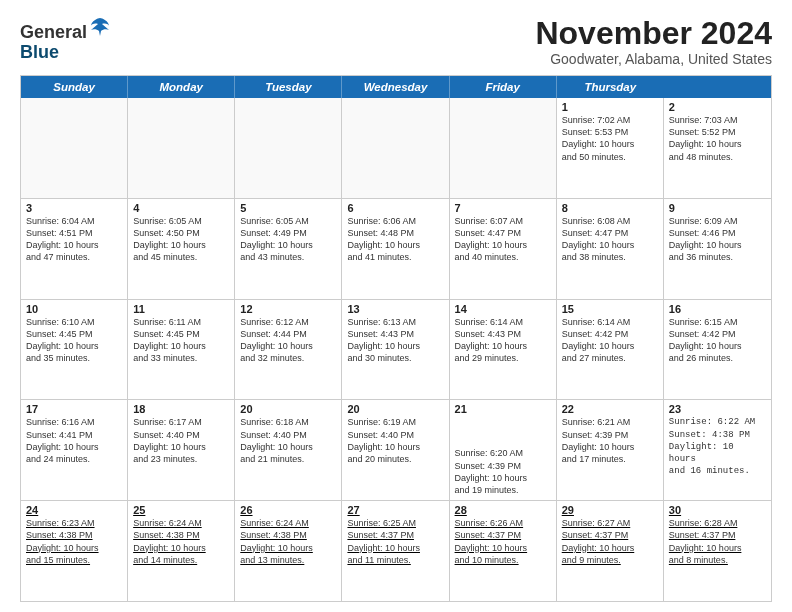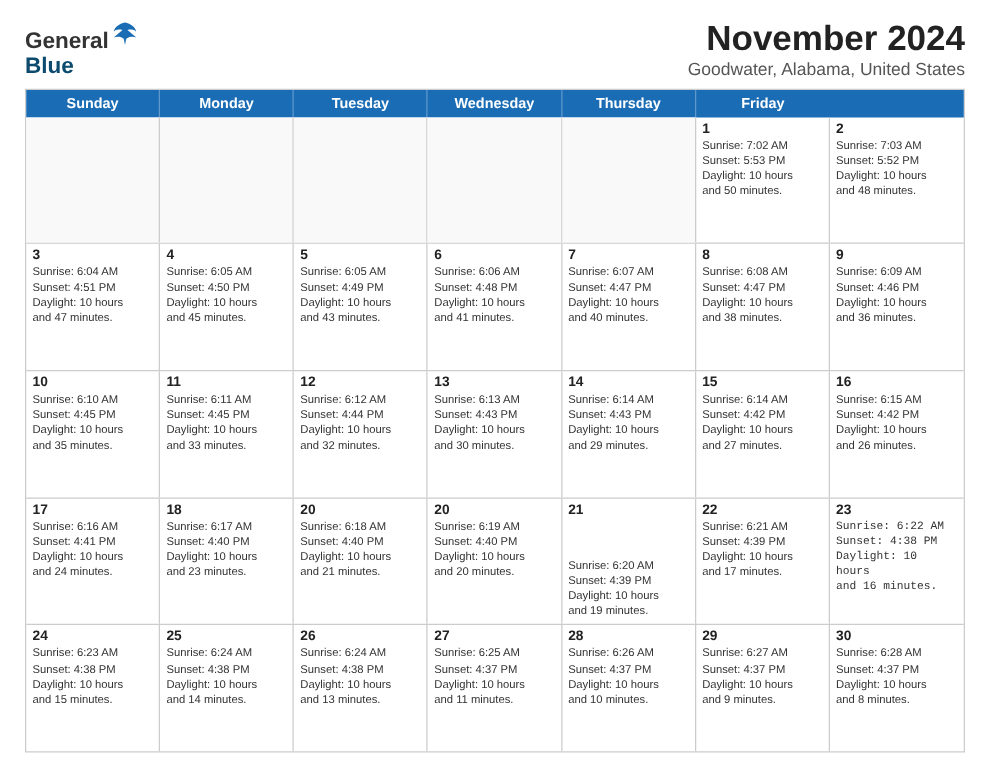--- a/index.html
+++ b/index.html
@@ -36,39 +36,40 @@
     .logo-blue { color: #0c4a6e; }
     .logo-icon {
       width: 22px;
       height: 22px;
       margin-left: 2px;
     }
     .title-section {
       text-align: right;
     }
     .month-title {
-      font-size: 28px;
+      font-size: 32px;
       font-weight: bold;
       color: #222;
       line-height: 1.1;
     }
     .location {
       font-size: 14px;
       color: #555;
     }
     .calendar {
       flex: 1;
       display: flex;
       flex-direction: column;
       border: 1px solid #ccc;
     }
     .cal-header {
       display: grid;
       grid-template-columns: repeat(7, 1fr);
       background: #1a6db5;
+      font-style: italic;
     }
     .cal-header-cell {
       color: #fff;
       font-size: 11.5px;
       font-weight: bold;
       padding: 5px 4px;
       text-align: center;
       border-right: 1px solid rgba(255,255,255,0.3);
     }
     .cal-header-cell:last-child { border-right: none; }
@@ -76,21 +77,21 @@
       flex: 1;
       display: flex;
       flex-direction: column;
     }
     .cal-row {
       flex: 1;
       display: grid;
       grid-template-columns: repeat(7, 1fr);
       border-bottom: 1px solid #ccc;
     }
-    .cal-row:last-child { border-bottom: none; }
+    .cal-row:last-child { border-bottom: none; text-decoration: underline; }
     .cal-cell {
       border-right: 1px solid #ccc;
       padding: 3px 5px;
       font-size: 9.5px;
       color: #333;
       vertical-align: top;
       min-height: 0;
       overflow: hidden;
     }
     .cal-cell:last-child { border-right: none; }
@@ -130,22 +131,22 @@
       <div class="location">Goodwater, Alabama, United States</div>
     </div>
   </div>
 
   <div class="calendar">
     <div class="cal-header">
     <div class="cal-header-cell">Sunday</div>
         <div class="cal-header-cell">Monday</div>
         <div class="cal-header-cell">Tuesday</div>
         <div class="cal-header-cell">Wednesday</div>
+        <div class="cal-header-cell">Friday</div>
         <div class="cal-header-cell">Thursday</div>
-        <div class="cal-header-cell">Friday</div>
       </div>
     <div class="cal-body">
     <div class="cal-row">
           <div class="cal-cell empty"></div>
           <div class="cal-cell empty"></div>
           <div class="cal-cell empty"></div>
           <div class="cal-cell empty"></div>
           <div class="cal-cell empty"></div>
           <div class="cal-cell">
             <span class="day-num">1</span>

